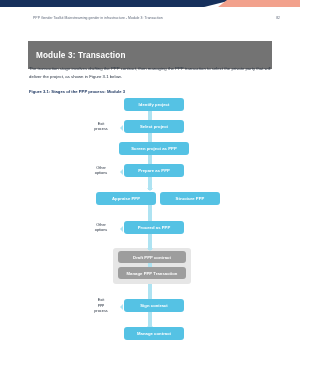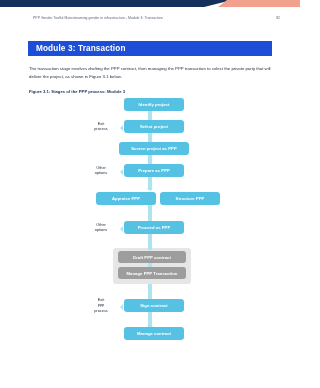--- a/index.html
+++ b/index.html
@@ -59,22 +59,22 @@
   .runhead-page {
     font-size: 3.4px;
     color: #5a6476;
   }
 
   
   .module-bar {
     position: absolute;
     top: 41px; left: 28px;
     width: 244px;
-    height: 15px;
-    background: #1d4ed8;
+    height: 28px;
+    background: #737373;
     display: flex;
     align-items: center;
   }
   .module-bar-title {
     color: #ffffff;
     font-size: 8.2px;
     font-weight: bold;
     letter-spacing: 0.15px;
     margin-left: 8px;
   }

